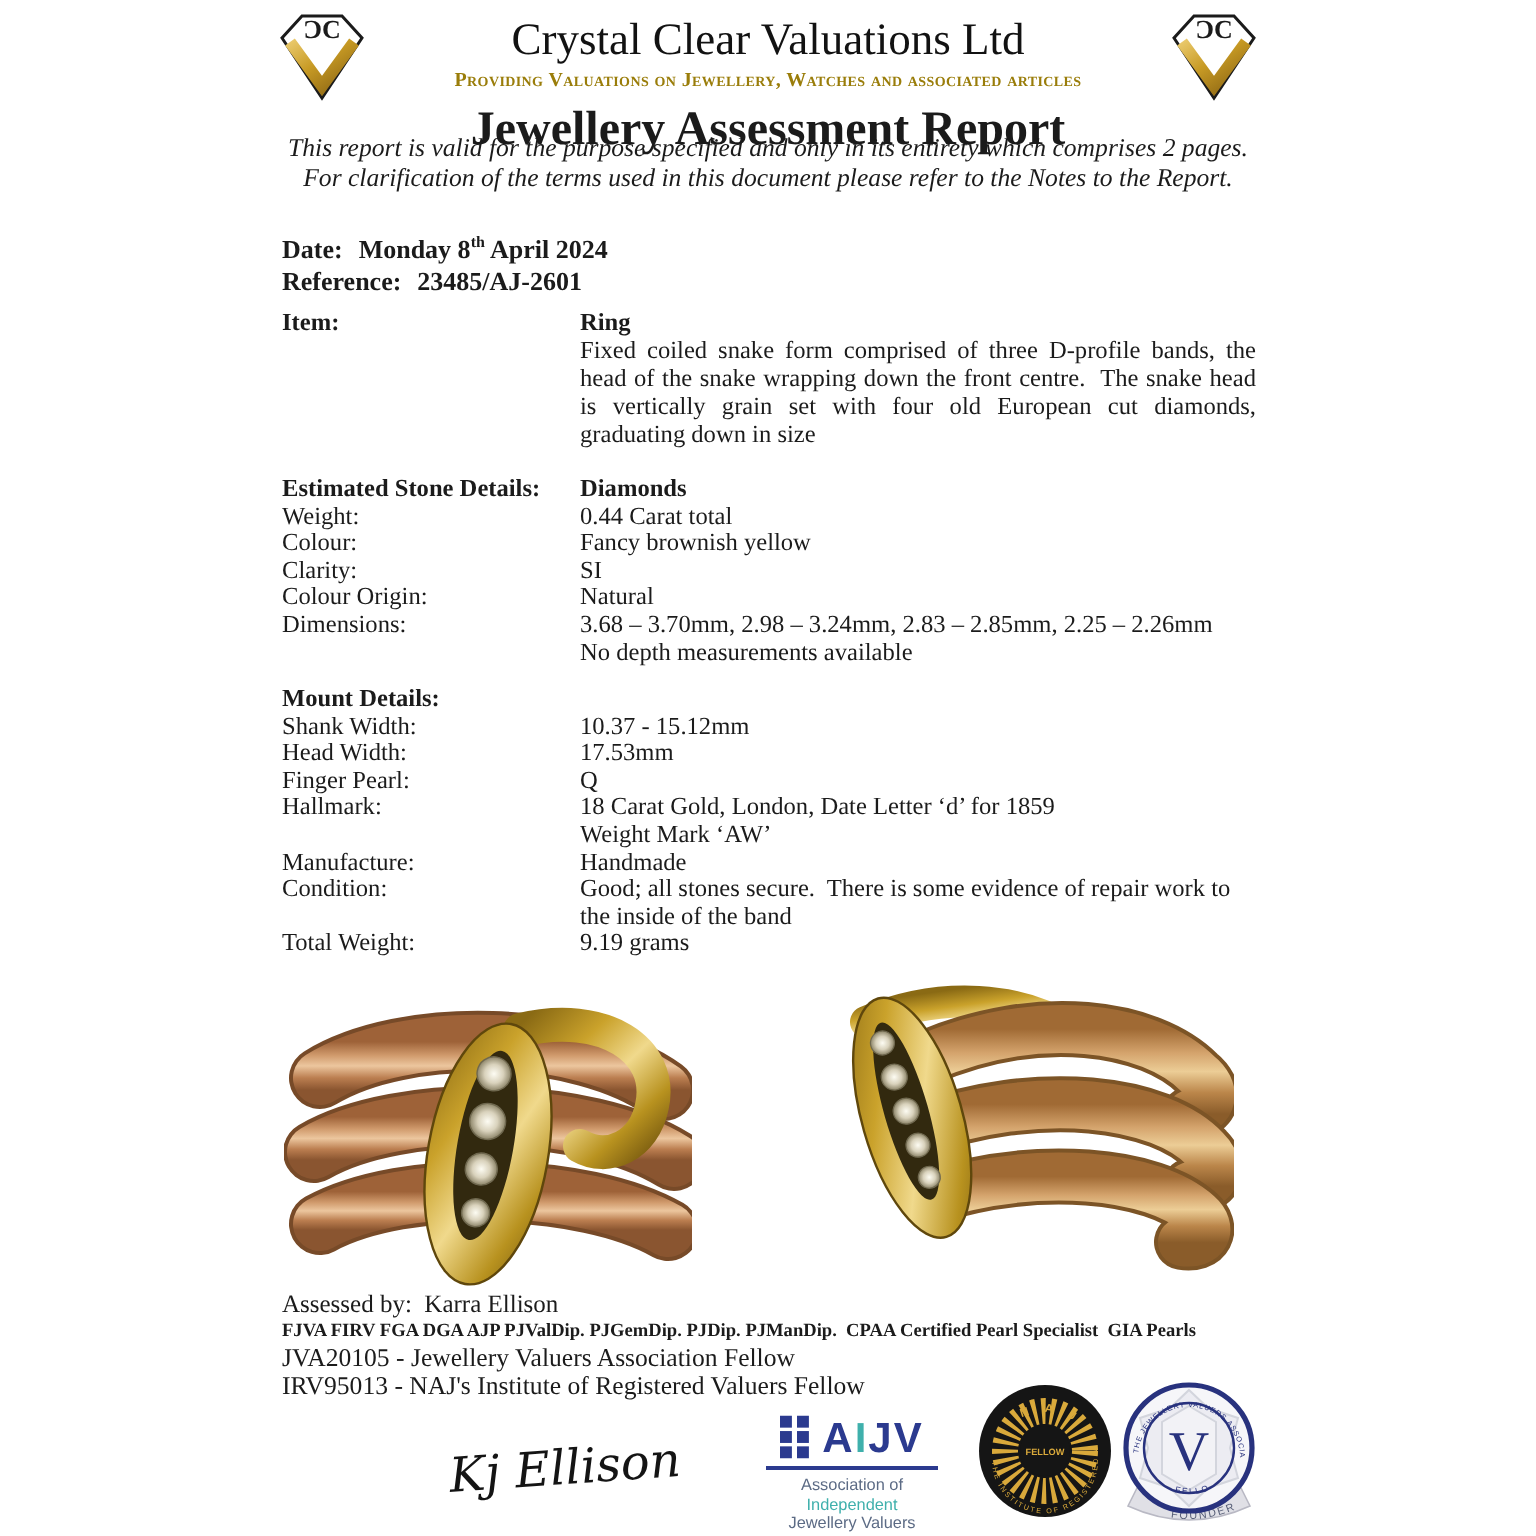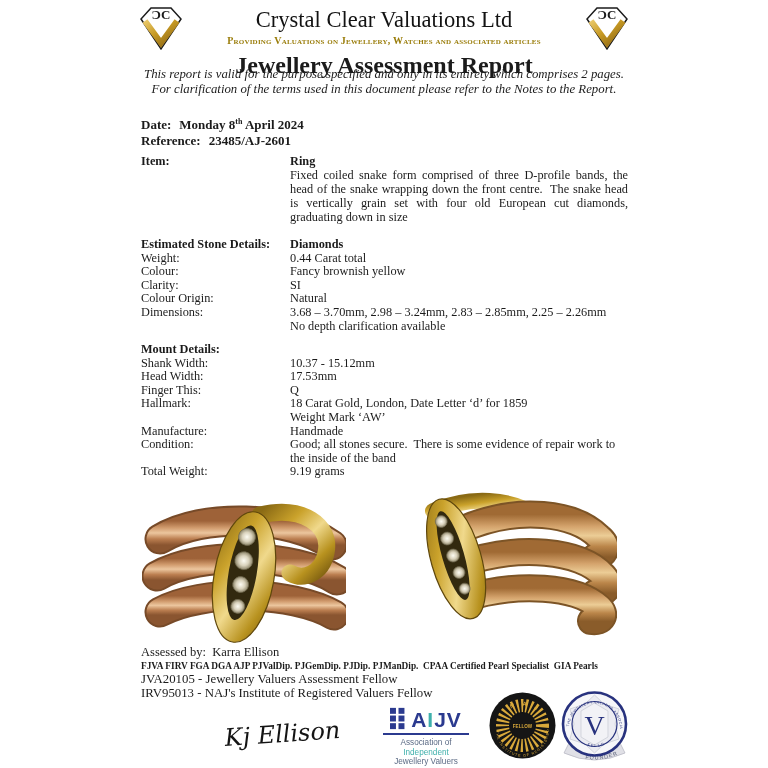--- a/index.html
+++ b/index.html
@@ -134,39 +134,39 @@
     <div class="row">
         <span class="lbl">Colour Origin:</span>
         <span class="val">Natural</span>
       </div>
     <div class="row">
         <span class="lbl">Dimensions:</span>
         <span class="val">3.68 – 3.70mm, 2.98 – 3.24mm, 2.83 – 2.85mm, 2.25 – 2.26mm</span>
       </div>
     <div class="row">
         <span class="lbl"></span>
-        <span class="val">No depth clarification available</span>
+        <span class="val">No depth measurements available</span>
       </div>
   </div>
 
   <div class="section mount-sec">
     <div class="row">
       <span class="lbl bold">Mount Details:</span>
       <span class="val"></span>
     </div>
     <div class="row">
         <span class="lbl">Shank Width:</span>
         <span class="val">10.37 - 15.12mm</span>
       </div>
     <div class="row">
         <span class="lbl">Head Width:</span>
         <span class="val">17.53mm</span>
       </div>
     <div class="row">
-        <span class="lbl">Finger This:</span>
+        <span class="lbl">Finger Pearl:</span>
         <span class="val">Q</span>
       </div>
     <div class="row">
         <span class="lbl">Hallmark:</span>
         <span class="val">18 Carat Gold, London, Date Letter ‘d’ for 1859</span>
       </div>
     <div class="row">
         <span class="lbl"></span>
         <span class="val">Weight Mark ‘AW’</span>
       </div>
@@ -263,21 +263,21 @@
       <circle cx="53" cy="48" r="6.5" fill="url(#diam2)" stroke="#6f684f" stroke-width="0.6"></circle>
       <circle cx="54" cy="66" r="6.5" fill="url(#diam2)" stroke="#6f684f" stroke-width="0.6"></circle>
       <circle cx="55" cy="84" r="6" fill="url(#diam2)" stroke="#6f684f" stroke-width="0.6"></circle>
       <circle cx="56" cy="101" r="5.5" fill="url(#diam2)" stroke="#6f684f" stroke-width="0.6"></circle>
     </g>
   </svg>
 
   <div class="footer">
     <div class="assessed">Assessed by:  Karra Ellison</div>
     <div class="creds">FJVA FIRV FGA DGA AJP PJValDip. PJGemDip. PJDip. PJManDip.  CPAA Certified Pearl Specialist  GIA Pearls</div>
-    <div class="reg">JVA20105 - Jewellery Valuers Assessment Fellow</div>
+    <div class="reg">JVA20105 - Jewellery Valuers Association Fellow</div>
     <div class="reg">IRV95013 - NAJ's Institute of Registered Valuers Fellow</div>
   </div>
 
   <svg class="signature" width="130" height="56" viewBox="0 0 130 56">
     <text x="65" y="36" text-anchor="middle" font-family="DejaVu Serif, serif" font-style="italic" font-size="24" fill="#141414" transform="rotate(-4 65 36)">Kj Ellison</text>
   </svg>
 
   <div class="aijv">
     <div class="aijv-top">
       <svg width="17" height="23" viewBox="0 0 20 27">

